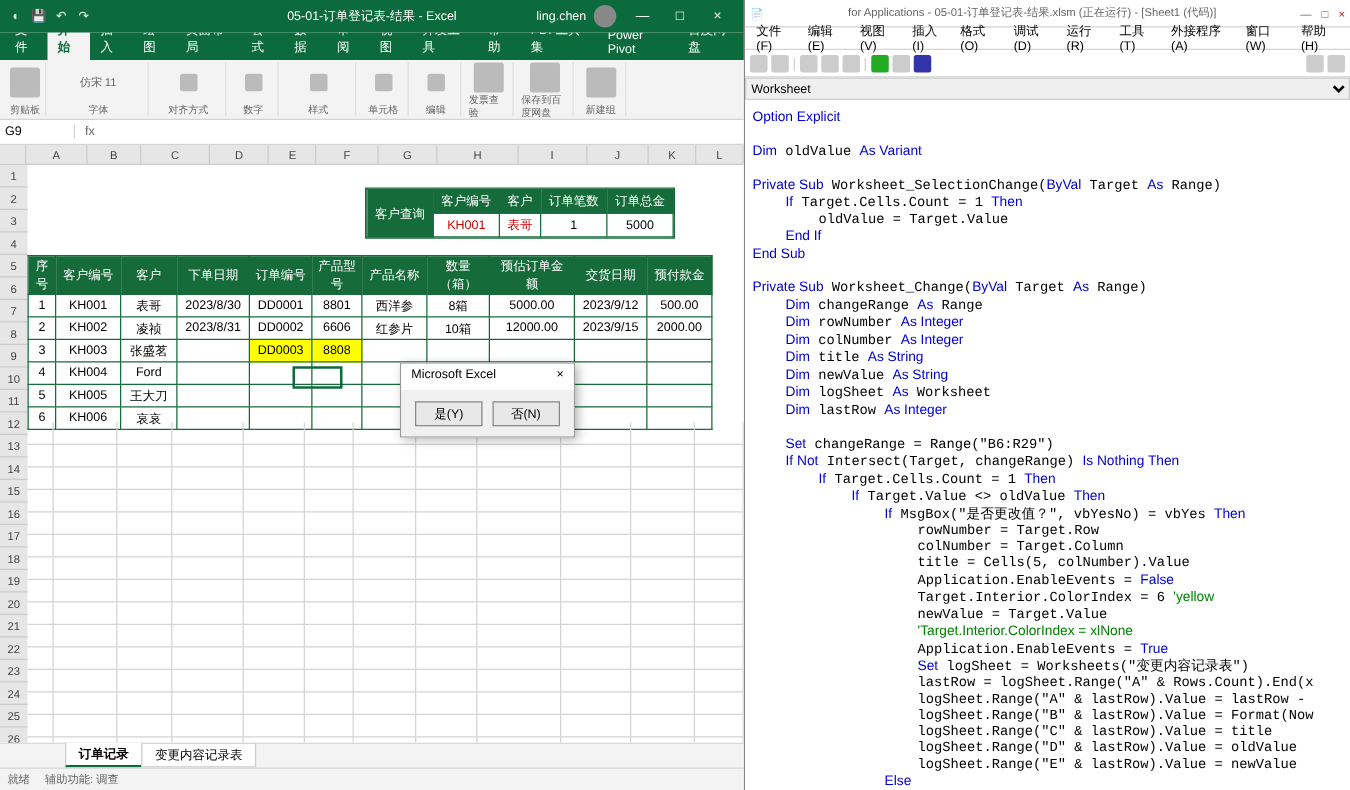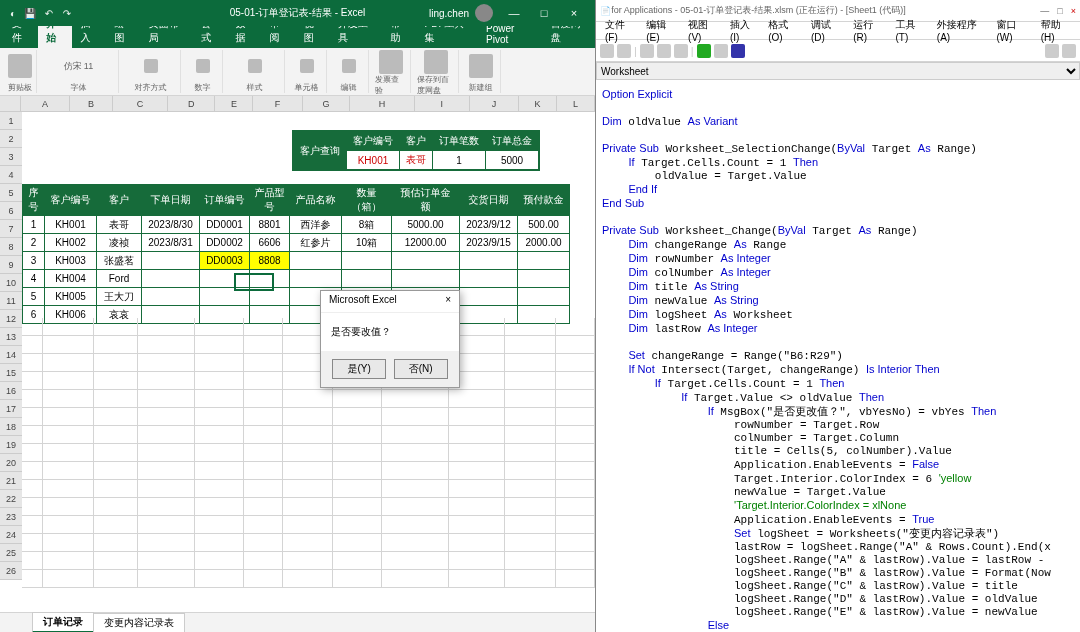--- a/index.html
+++ b/index.html
@@ -39,32 +39,32 @@
 .query-box td,.query-box th{border:1px solid #166b3a;padding:2px 6px;font-size:10px;text-align:center;height:16px}
 .query-box .hdr{background:#166b3a;color:#fff}
 .query-box .red{color:#c00}
 .data-table{position:absolute;left:0;top:72px;border-collapse:collapse}
 .data-table th,.data-table td{border:1px solid #166b3a;font-size:10px;text-align:center;padding:1px 4px;height:18px}
 .data-table th{background:#166b3a;color:#fff;font-weight:normal}
 .hl{background:#ffff00}
 .empty-grid{position:absolute;top:206px;left:0;right:0;bottom:0}
 .empty-grid .erow{display:flex;height:18px}
 .empty-grid .ecell{border-right:1px solid #d4d4d4;border-bottom:1px solid #d4d4d4}
-.sheet-tabs{height:20px;background:#f3f3f3;border-top:1px solid #d4d4d4;display:flex;align-items:center;padding-left:32px;font-size:10px}
+.sheet-tabs{height:20px;background:#f3f3f3;border-top:1px solid #d4d4d4;display:flex;align-items:flex-end;padding-left:52px;font-size:10px}
 .sheet-tabs .st{padding:2px 10px;border:1px solid #ccc;background:#fff;margin-right:-1px;cursor:pointer}
 .sheet-tabs .st.active{border-bottom:2px solid #0c6b3c;font-weight:bold}
 .status-bar{height:18px;background:#f3f3f3;border-top:1px solid #d4d4d4;display:flex;align-items:center;padding:0 6px;font-size:9px;color:#666;gap:12px}
 .msgbox{position:absolute;left:320px;top:290px;width:140px;background:#fff;border:1px solid #999;box-shadow:2px 2px 8px rgba(0,0,0,.3);z-index:100}
 .msgbox .mb-title{height:22px;background:#fff;border-bottom:1px solid #eee;padding:3px 8px;font-size:10px;display:flex;justify-content:space-between}
 .msgbox .mb-body{padding:12px 10px;font-size:10px}
 .msgbox .mb-btns{display:flex;justify-content:center;gap:8px;padding:8px;background:#f0f0f0}
 .msgbox .mb-btns button{padding:2px 14px;font-size:10px;border:1px solid #888;background:#e8e8e8;cursor:pointer}
 .vba-panel{flex:1;height:632px;display:flex;flex-direction:column;background:#fff}
 .vba-titlebar{height:22px;background:#fff;border-bottom:1px solid #d4d4d4;display:flex;align-items:center;font-size:9px;color:#666;padding:0 4px}
-.vba-titlebar .ttl{flex:1;text-align:left}
+.vba-titlebar .ttl{flex:1;text-align:center}
 .vba-titlebar .wc{display:flex;gap:8px}
 .vba-menubar{height:18px;display:flex;align-items:center;gap:2px;padding:0 4px;font-size:10px;border-bottom:1px solid #d4d4d4}
 .vba-menubar span{padding:0 5px;cursor:pointer}
 .vba-toolbar{height:22px;display:flex;align-items:center;gap:3px;padding:0 4px;border-bottom:1px solid #d4d4d4}
 .vba-toolbar .tico{width:14px;height:14px;background:#ccc;border-radius:2px}
 .vba-dropdowns{height:18px;display:flex;border-bottom:1px solid #d4d4d4}
 .vba-dropdowns select{flex:1;font-size:10px;border:1px solid #ccc;height:18px}
 .vba-code{flex:1;overflow:auto;padding:8px 6px;font-family:Consolas,"Courier New",monospace;font-size:11px;line-height:13px;white-space:pre}
 .kw{color:#0000cd}
 .cm{color:#008000}
@@ -163,20 +163,25 @@
           <div class="ico big"></div>
         </div>
         <span class="lbl">保存到百度网盘</span>
       </div>
     <div class="grp" style="width:40px">
         <div class="tools">
           <div class="ico big"></div>
         </div>
         <span class="lbl">新建组</span>
       </div>
+  </div>
+  <div class="formula-bar">
+    <div class="cell-ref">G9</div>
+    <div class="fx">fx</div>
+    <div style="flex:1"></div>
   </div>
   <div class="grid-wrap">
     <div class="col-headers" id="colH">
         <div class="corner"></div>
         <div class="ch" style="width:52px">A</div>
         <div class="ch" style="width:45px">B</div>
         <div class="ch" style="width:58px">C</div>
         <div class="ch" style="width:50px">D</div>
         <div class="ch" style="width:40px">E</div>
         <div class="ch" style="width:52px">F</div>
@@ -546,26 +551,29 @@
               <div class="ecell" style="width:40px"></div>
             </div>
           </div>
       </div>
     </div>
   </div>
   <div class="sheet-tabs">
     <div class="st active">订单记录</div>
     <div class="st">变更内容记录表</div>
   </div>
+  <div class="status-bar">
+    <span>就绪</span>
+    <span>辅助功能: 调查</span>
+  </div>
   <div class="msgbox">
     <div class="mb-title">
       <span>Microsoft Excel</span>
       <span>×</span>
     </div>
-    <div class="mb-body">是否要改值？</div>
     <div class="mb-btns">
       <button>是(Y)</button>
       <button>否(N)</button>
     </div>
   </div>
 </div>
 
 <div class="vba-panel">
   <div class="vba-titlebar">
     <span>📄</span>
@@ -620,21 +628,21 @@
 <span class="kw">Private Sub</span> Worksheet_Change(<span class="kw">ByVal</span> Target <span class="kw">As</span> Range)
     <span class="kw">Dim</span> changeRange <span class="kw">As</span> Range
     <span class="kw">Dim</span> rowNumber <span class="kw">As Integer</span>
     <span class="kw">Dim</span> colNumber <span class="kw">As Integer</span>
     <span class="kw">Dim</span> title <span class="kw">As String</span>
     <span class="kw">Dim</span> newValue <span class="kw">As String</span>
     <span class="kw">Dim</span> logSheet <span class="kw">As</span> Worksheet
     <span class="kw">Dim</span> lastRow <span class="kw">As Integer</span>
 
     <span class="kw">Set</span> changeRange = Range("B6:R29")
-    <span class="kw">If Not</span> Intersect(Target, changeRange) <span class="kw">Is Interior Then</span>
+    <span class="kw">If Not</span> Intersect(Target, changeRange) <span class="kw">Is Nothing Then</span>
         <span class="kw">If</span> Target.Cells.Count = 1 <span class="kw">Then</span>
             <span class="kw">If</span> Target.Value &lt;&gt; oldValue <span class="kw">Then</span>
                 <span class="kw">If</span> MsgBox("是否更改值？", vbYesNo) = vbYes <span class="kw">Then</span>
                     rowNumber = Target.Row
                     colNumber = Target.Column
                     title = Cells(5, colNumber).Value
                     Application.EnableEvents = <span class="kw">False</span>
                     Target.Interior.ColorIndex = 6 <span class="cm">'yellow</span>
                     newValue = Target.Value
                     <span class="cm">'Target.Interior.ColorIndex = xlNone</span>

